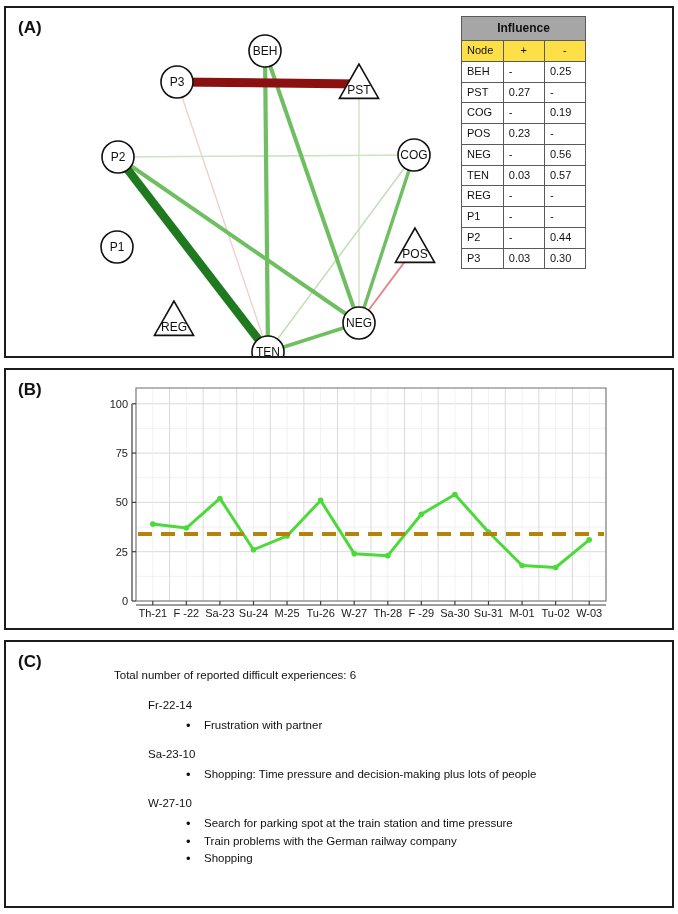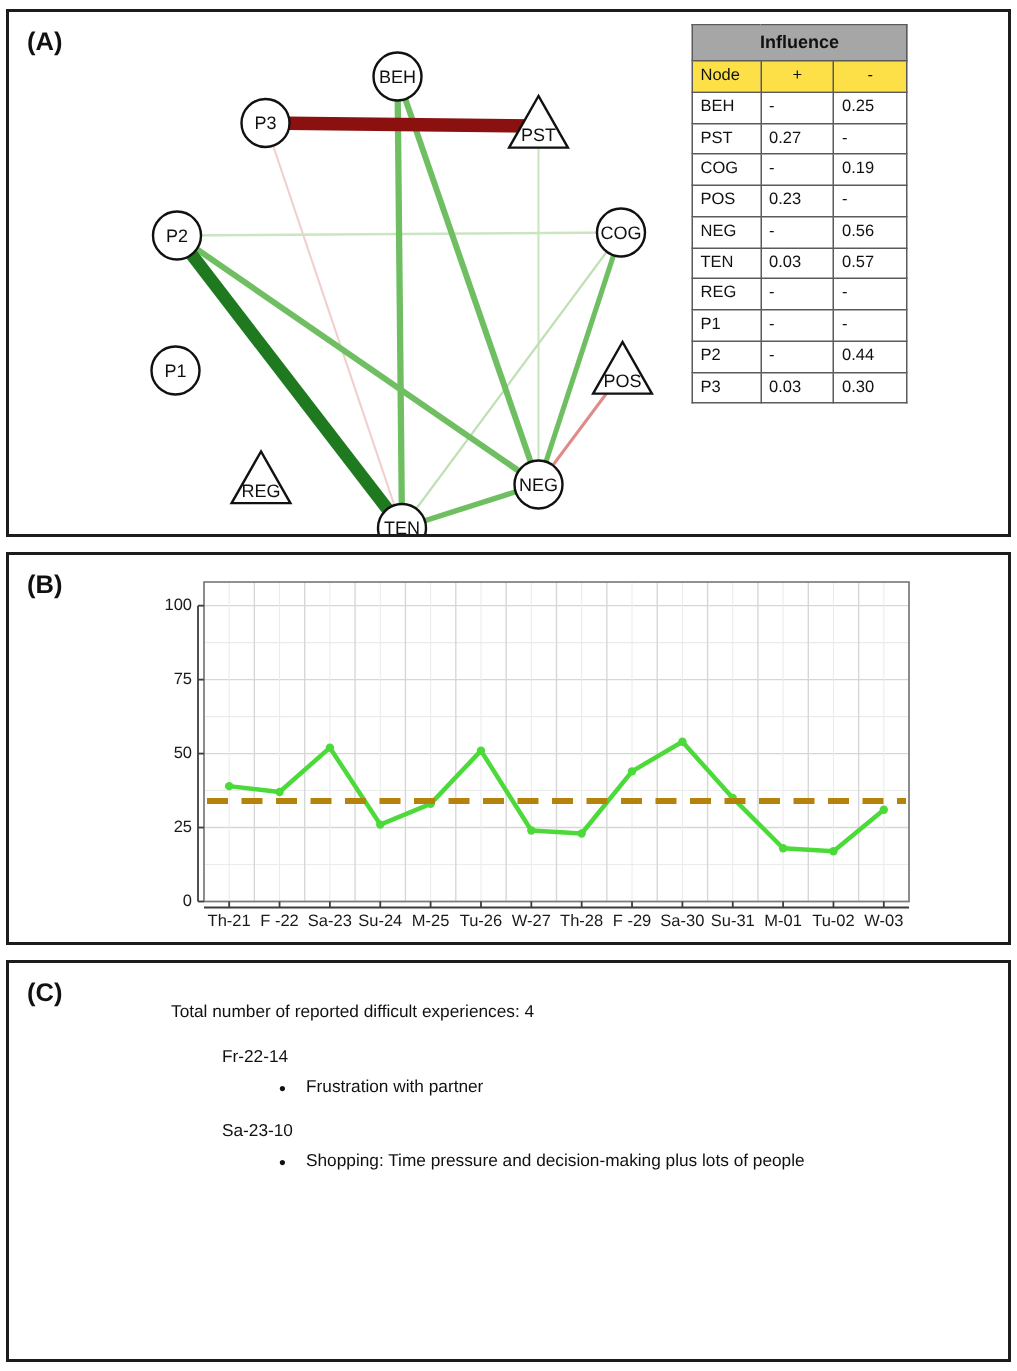--- a/index.html
+++ b/index.html
@@ -63,21 +63,21 @@
     fill: #ffffff;
     stroke: #111111;
     stroke-width: 1.6;
   }
 
   
   #influence-table {
     position: absolute;
     left: 455px;
     top: 8px;
-    width: 144px;
+    width: 125px;
     border-collapse: collapse;
     font-family: "Liberation Sans", sans-serif;
     font-size: 11px;
   }
   #influence-table th,
   #influence-table td {
     border: 1px solid #5a5a5a;
     padding: 3px 5px;
     text-align: left;
     line-height: 1.25;
@@ -388,35 +388,41 @@
           <circle cx="549.6428571428571" cy="197.47222222222223" r="2.8" fill="#4CDA3A"></circle>
           <circle cx="583.2142857142857" cy="169.86111111111111" r="2.8" fill="#4CDA3A"></circle>
           <line x1="132" x2="598" y1="163.94444444444446" y2="163.94444444444446" stroke="#B5820C" stroke-width="4" stroke-dasharray="14 9" stroke-linecap="butt"></line>
         </g>
     </svg>
   </div>
 
   <div class="panel" id="panel-c">
     <div class="panel-label" id="label-c">(C)</div>
     <div class="c-content">
-      <p class="c-total">Total number of reported difficult experiences: 4</p>
+      <p class="c-total">Total number of reported difficult experiences: 6</p>
       <div id="experience-groups">
           <div class="c-group">
             <div class="c-date">Fr-22-14</div>
             <ul class="c-items">
               <li>Frustration with partner</li>
             </ul>
           </div>
           <div class="c-group">
             <div class="c-date">Sa-23-10</div>
             <ul class="c-items">
               <li>Shopping: Time pressure and decision-making plus lots of people</li>
             </ul>
           </div>
           <div class="c-group">
           </div>
           <div class="c-group">
+            <div class="c-date">W-27-10</div>
+            <ul class="c-items">
+              <li>Search for parking spot at the train station and time pressure</li>
+              <li>Train problems with the German railway company</li>
+              <li>Shopping</li>
+            </ul>
           </div>
         </div>
     </div>
   </div>
 
 </div>
 
 </body></html>

